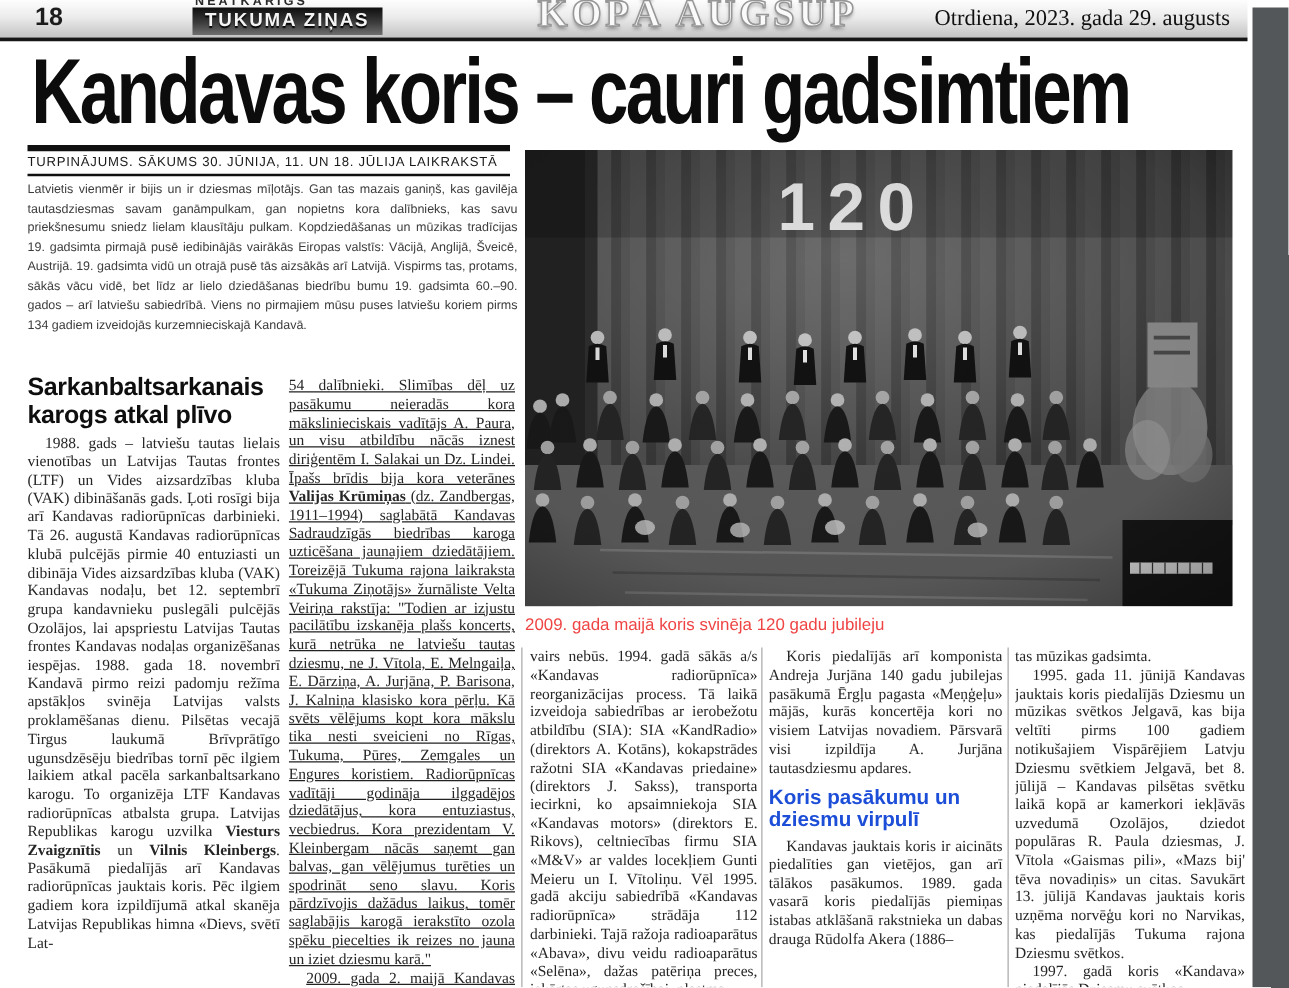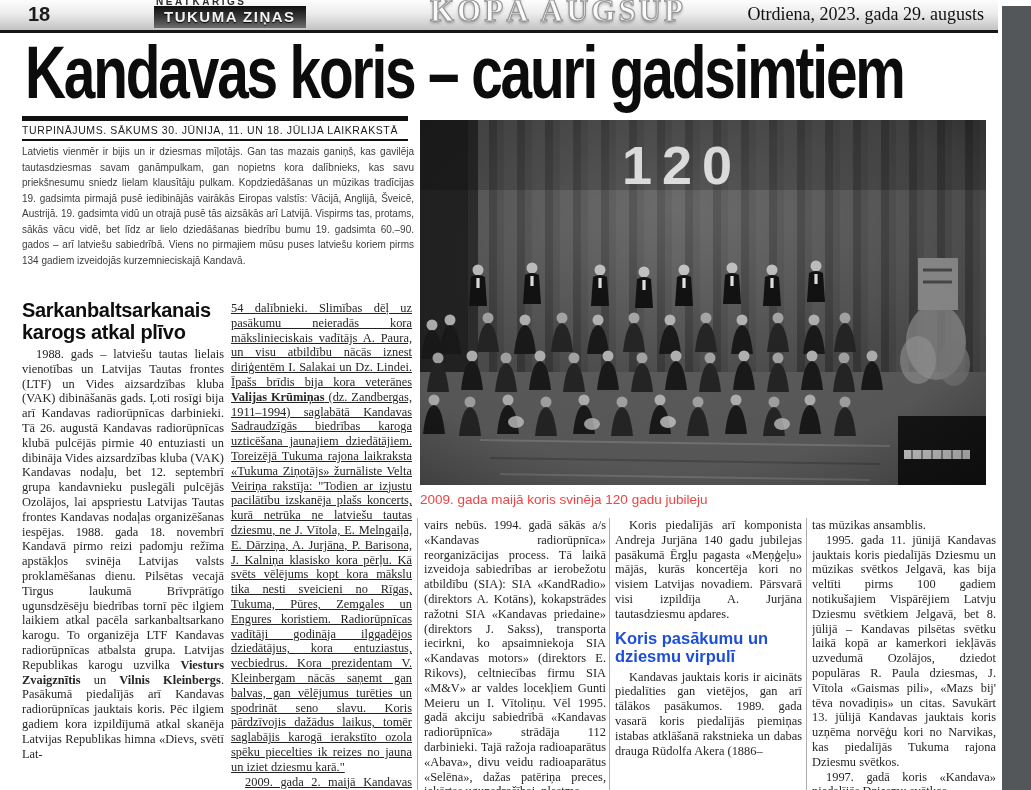--- a/index.html
+++ b/index.html
@@ -231,20 +231,20 @@
     <p>vairs nebūs. 1994. gadā sākās a/s «Kandavas radiorūpnīca» reorganizācijas process. Tā laikā izveidoja sabiedrības ar ierobežotu atbildību (SIA): SIA «KandRadio» (direktors A. Kotāns), kokapstrādes ražotni SIA «Kandavas priedaine» (direktors J. Sakss), transporta iecirkni, ko apsaimniekoja SIA «Kandavas motors» (direktors E. Rikovs), celtniecības firmu SIA «M&amp;V» ar valdes locekļiem Gunti Meieru un I. Vītoliņu. Vēl 1995. gadā akciju sabiedrībā «Kandavas radiorūpnīca» strādāja 112 darbinieki. Tajā ražoja radioaparātus «Abava», divu veidu radioaparātus «Selēna», dažas patēriņa preces, iekārtas ugunsdrošībai, plastma-</p>
   </div>
 
   <div class="bodycol col4">
     <p class="indent">Koris piedalījās arī komponista Andreja Jurjāna 140 gadu jubilejas pasākumā Ērgļu pagasta «Meņģeļu» mājās, kurās koncertēja kori no visiem Latvijas novadiem. Pārsvarā visi izpildīja A. Jurjāna tautasdziesmu apdares.</p>
     <h3 class="subhead">Koris pasākumu un dziesmu virpulī</h3>
     <p class="indent">Kandavas jauktais koris ir aicināts piedalīties gan vietējos, gan arī tālākos pasākumos. 1989. gada vasarā koris piedalījās piemiņas istabas atklāšanā rakstnieka un dabas drauga Rūdolfa Akera (1886–</p>
   </div>
 
   <div class="bodycol col5">
-    <p>tas mūzikas ansamblis.</p>
+    <p>tas mūzikas gadsimta.</p>
     <p class="indent">1995. gada 11. jūnijā Kandavas jauktais koris piedalījās Dziesmu un mūzikas svētkos Jelgavā, kas bija veltīti pirms 100 gadiem notikušajiem Vispārējiem Latvju Dziesmu svētkiem Jelgavā, bet 8. jūlijā – Kandavas pilsētas svētku laikā kopā ar kamerkori iekļāvās uzvedumā Ozolājos, dziedot populāras R. Paula dziesmas, J. Vītola «Gaismas pili», «Mazs bij' tēva novadiņis» un citas. Savukārt 13. jūlijā Kandavas jauktais koris uzņēma norvēģu kori no Narvikas, kas piedalījās Tukuma rajona Dziesmu svētkos.</p>
     <p class="indent">1997. gadā koris «Kandava» piedalījās Dziesmu svētkos</p>
   </div>
 
   <div class="edge-strip"></div>
 
 </div>
 
 </body></html>

